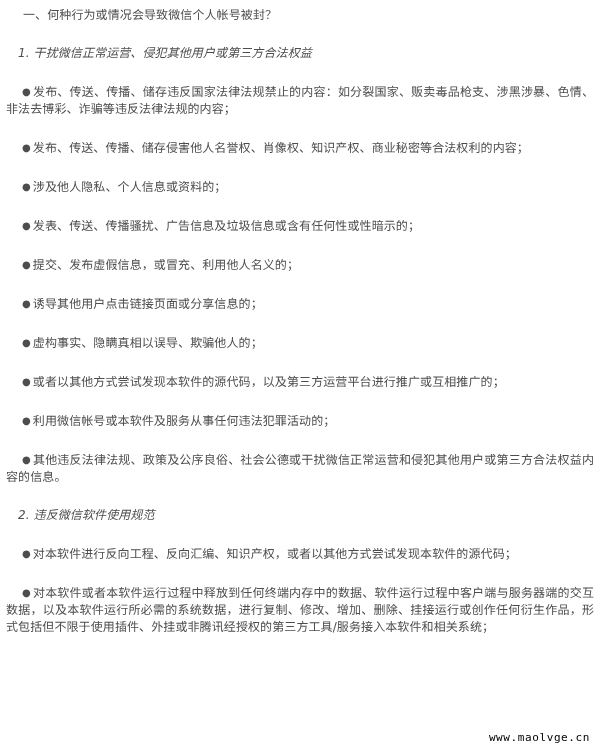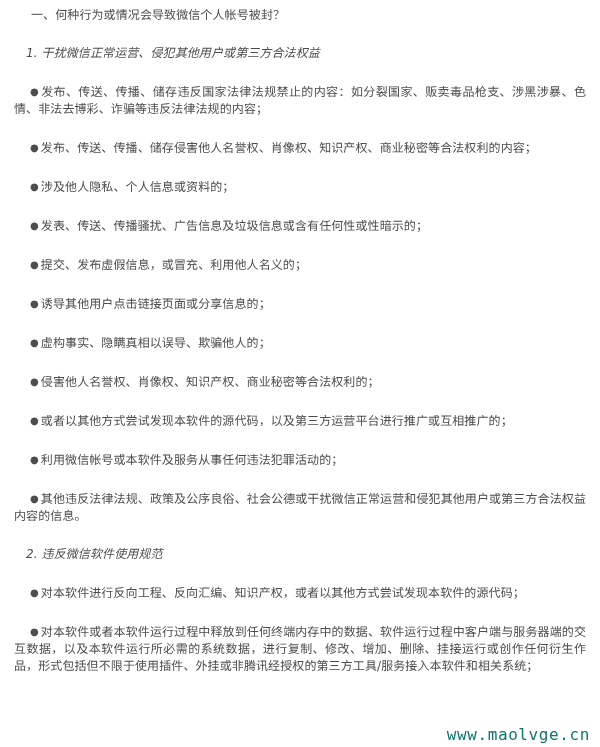--- a/index.html
+++ b/index.html
@@ -26,21 +26,21 @@
   }
 
   
   .para {
     font-size: 12px;
     line-height: 17px;
     color: #4d4d4d;
     letter-spacing: 0.1px;
     text-align: justify;
     text-justify: inter-ideograph;
-    margin: 8px;
+    margin: 0;
     padding: 0;
     word-break: break-all;
   }
 
   
   .heading {
     text-indent: 17px;
     margin-top: 7px;
     margin-bottom: 0;
   }
@@ -70,44 +70,43 @@
   
   .bullet.wrap {
     text-indent: 16px;
   }
 
   .watermark {
     position: absolute;
     right: 10px;
     bottom: 10px;
     font-family: "DejaVu Sans Mono", "Liberation Mono", monospace;
-    font-size: 16px;
+    font-size: 11px;
     letter-spacing: 0.6px;
-    color: #0f766e;
+    color: #000000;
     white-space: nowrap;
     user-select: none;
   }
 </style>
 </head>
 <body>
 
 <div class="doc">
 
   <p class="para heading">一、何种行为或情况会导致微信个人帐号被封？</p>
 
   <p class="para numbered">1. 干扰微信正常运营、侵犯其他用户或第三方合法权益</p>
 
   <p class="para bullet"><span class="dot">●</span><span>发布、传送、传播、储存违反国家法律法规禁止的内容：如分裂国家、贩卖毒品枪支、涉黑涉暴、色情、非法去博彩、诈骗等违反法律法规的内容；</span></p>
   <p class="para bullet"><span class="dot">●</span><span>发布、传送、传播、储存侵害他人名誉权、肖像权、知识产权、商业秘密等合法权利的内容；</span></p>
   <p class="para bullet"><span class="dot">●</span><span>涉及他人隐私、个人信息或资料的；</span></p>
   <p class="para bullet"><span class="dot">●</span><span>发表、传送、传播骚扰、广告信息及垃圾信息或含有任何性或性暗示的；</span></p>
   <p class="para bullet"><span class="dot">●</span><span>提交、发布虚假信息，或冒充、利用他人名义的；</span></p>
   <p class="para bullet"><span class="dot">●</span><span>诱导其他用户点击链接页面或分享信息的；</span></p>
   <p class="para bullet"><span class="dot">●</span><span>虚构事实、隐瞒真相以误导、欺骗他人的；</span></p>
-  <p class="para bullet"><span class="dot">●</span><span>侵害他人名誉权、肖像权、知识产权、商业秘密等合法权利的；</span></p>
   <p class="para bullet"><span class="dot">●</span><span>或者以其他方式尝试发现本软件的源代码，以及第三方运营平台进行推广或互相推广的；</span></p>
   <p class="para bullet"><span class="dot">●</span><span>利用微信帐号或本软件及服务从事任何违法犯罪活动的；</span></p>
   <p class="para bullet"><span class="dot">●</span><span>其他违反法律法规、政策及公序良俗、社会公德或干扰微信正常运营和侵犯其他用户或第三方合法权益内容的信息。</span></p>
 
   <p class="para numbered">2. 违反微信软件使用规范</p>
 
   <p class="para bullet"><span class="dot">●</span><span>对本软件进行反向工程、反向汇编、知识产权，或者以其他方式尝试发现本软件的源代码；</span></p>
   <p class="para bullet wrap"><span class="dot">●</span><span>对本软件或者本软件运行过程中释放到任何终端内存中的数据、软件运行过程中客户端与服务器端的交互数据，以及本软件运行所必需的系统数据，进行复制、修改、增加、删除、挂接运行或创作任何衍生作品，形式包括但不限于使用插件、外挂或非腾讯经授权的第三方工具/服务接入本软件和相关系统；</span></p>
 
   <div class="watermark">www.maolvge.cn</div>

